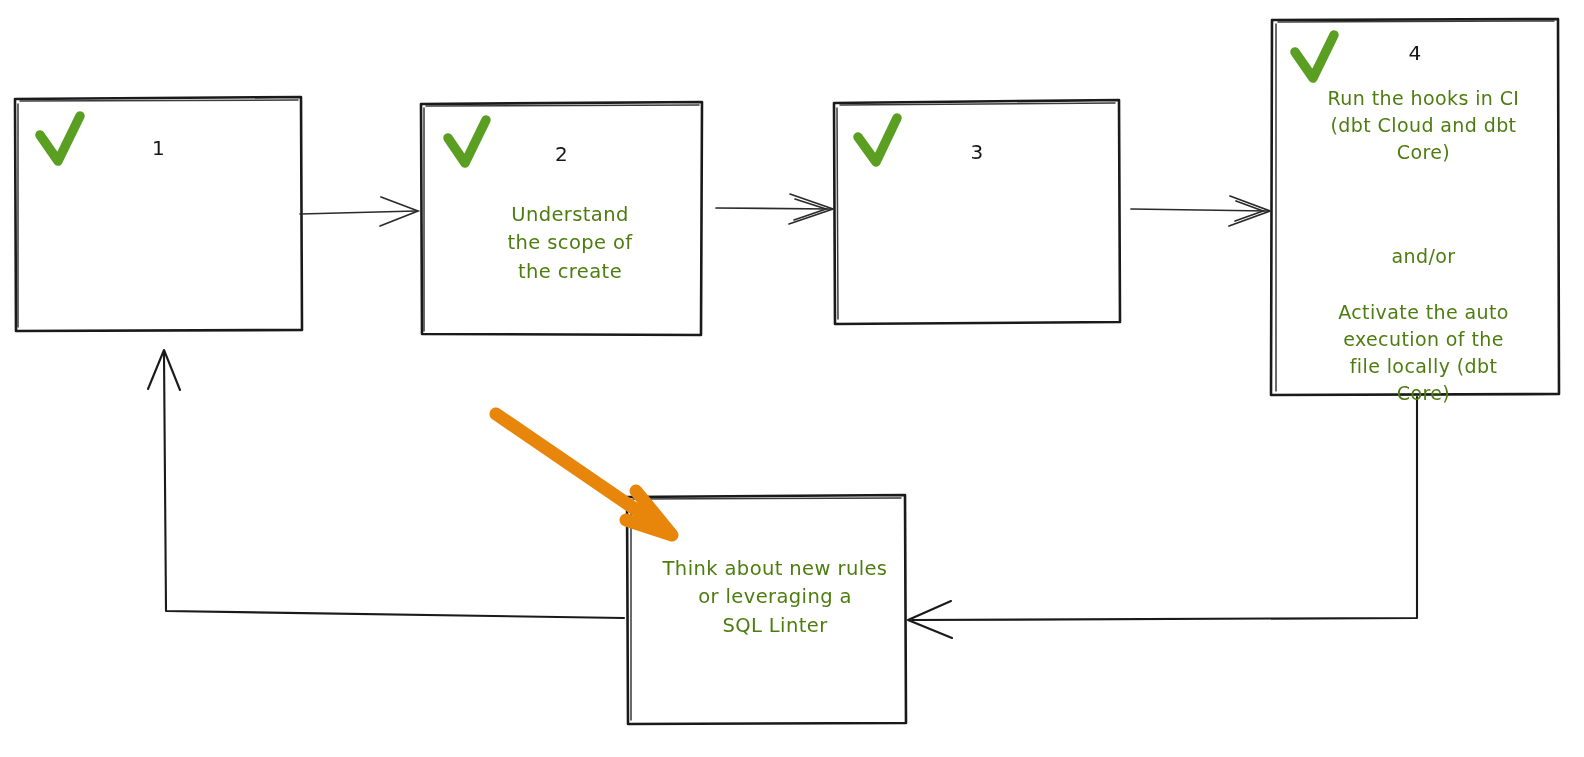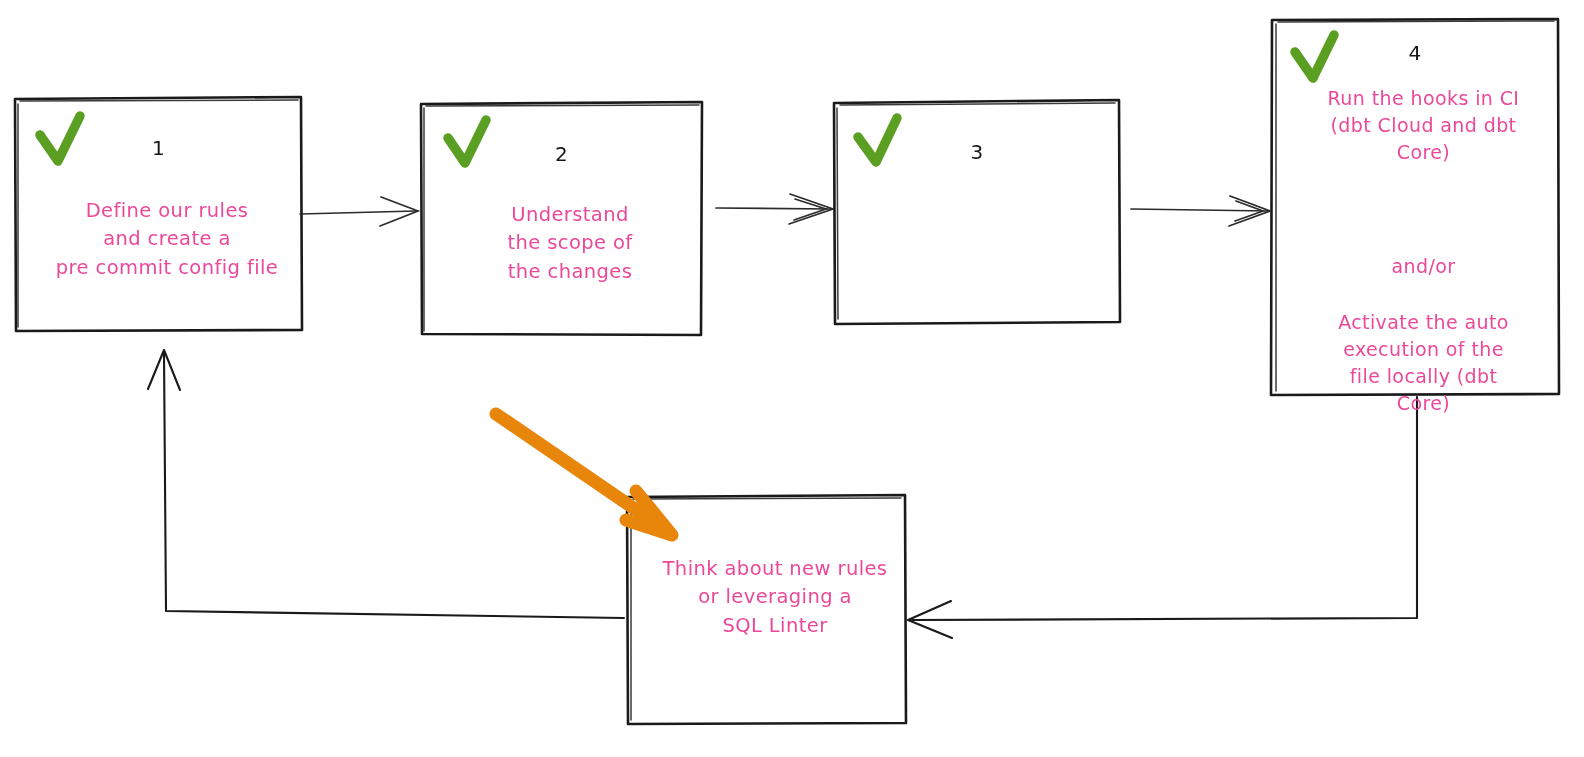--- a/index.html
+++ b/index.html
@@ -47,29 +47,29 @@
   }
   .node-body {
     position: absolute;
     left: 23px;
     right: 6px;
     text-align: center;
     font-family: "DejaVu Sans", sans-serif;
     font-size: 19.5px;
     line-height: 1.45;
     letter-spacing: 0.4px;
-    color: #ec4899;
+    color: #4d7c0f;
     white-space: pre-line;
   }
   .node-body.small {
     font-size: 19px;
     line-height: 1.42;
   }
   .para + .para {
-    margin-top: 34px;
+    margin-top: 24px;
   }
 </style>
 </head>
 <body>
 
 <div id="canvas">
 
   <svg id="sketch-layer" viewBox="0 0 1584 757" xmlns="http://www.w3.org/2000/svg">
     <defs>
       <style>
@@ -148,30 +148,27 @@
     <g>
       <path class="chk" d="M858,137 L876,162 L897,118"></path>
     </g>
     <g>
       <path class="chk" d="M1295,52 L1313,78 L1334,35"></path>
     </g>
   </svg>
 
   <div class="node" style="left:15px; top:97px; width:287px; height:234px;">
     <div class="node-index" style="top:39px;">1</div>
-    <div class="node-body" style="top:100px;">Define our rules
-and create a
-pre commit config file</div>
   </div>
 
   <div class="node" style="left:421px; top:102px; width:281px; height:233px;">
     <div class="node-index" style="top:40px;">2</div>
     <div class="node-body" style="top:99px;">Understand
 the scope of
-the changes</div>
+the create</div>
   </div>
 
   <div class="node" style="left:834px; top:100px; width:286px; height:224px;">
     <div class="node-index" style="top:40px;">3</div>
   </div>
 
   <div class="node" style="left:1271px; top:19px; width:288px; height:376px;">
     <div class="node-index" style="top:22px;">4</div>
     <div class="node-body small para" style="top:66px;">Run the hooks in CI
 (dbt Cloud and dbt

